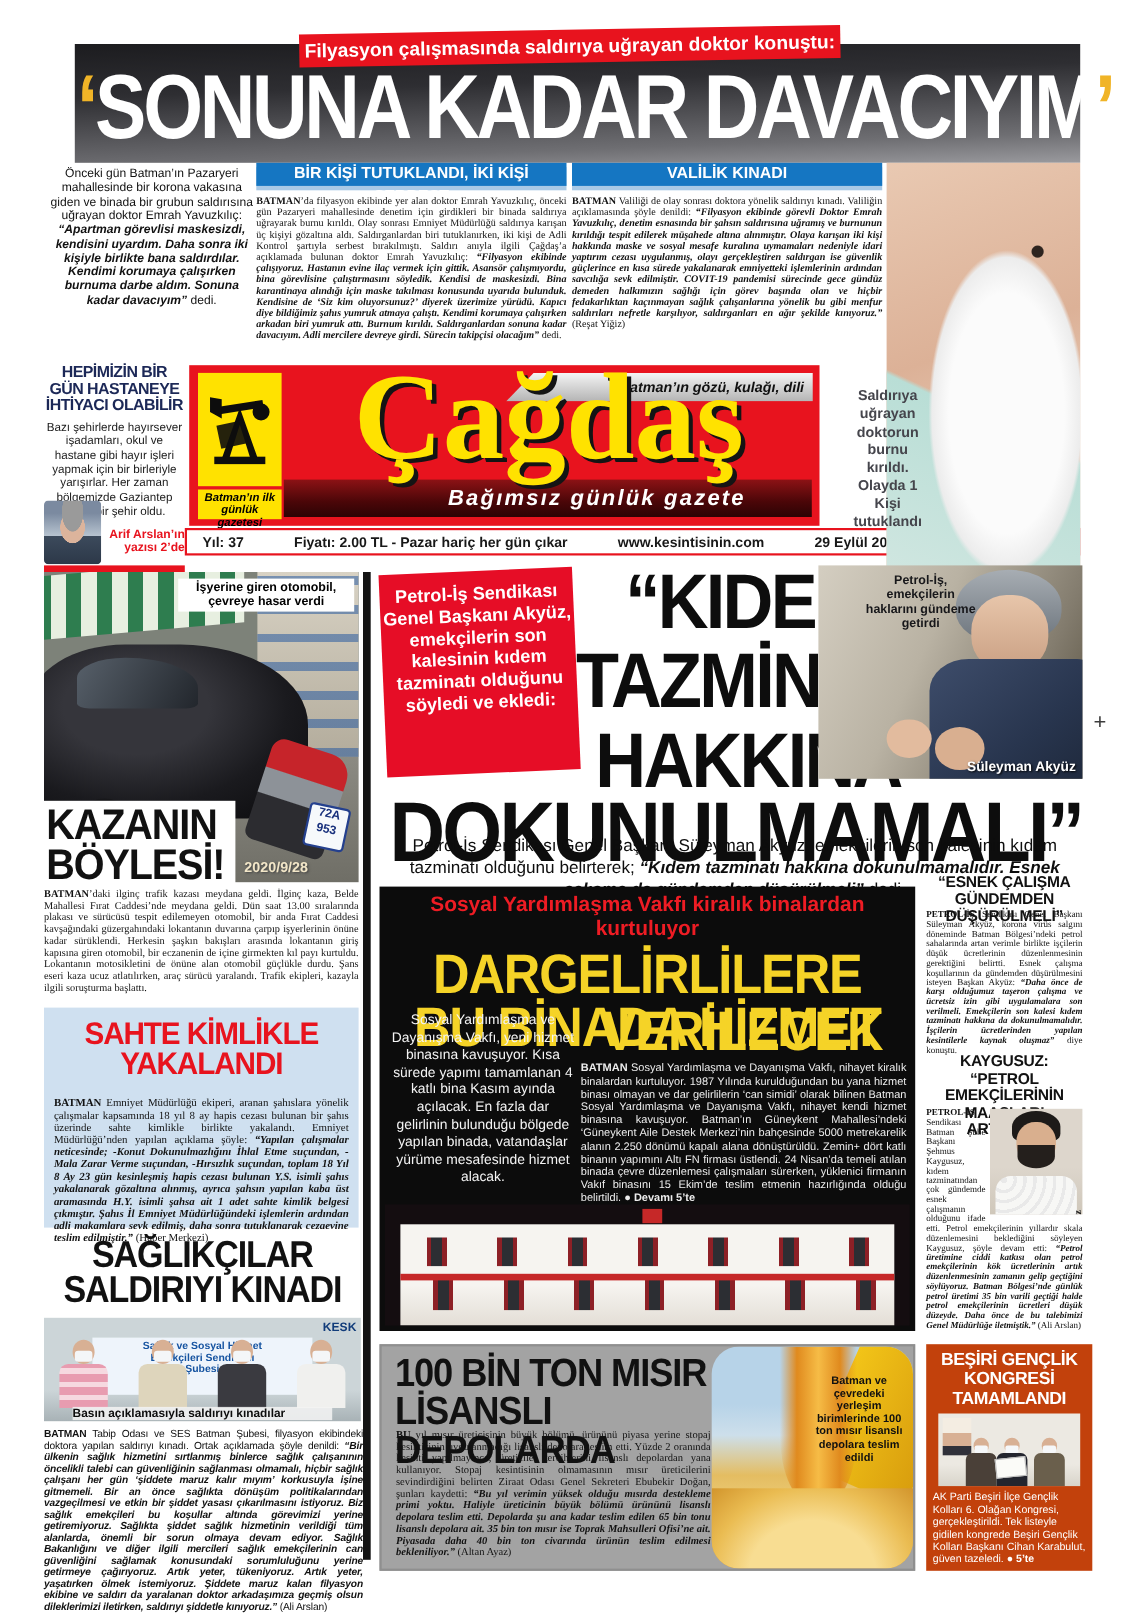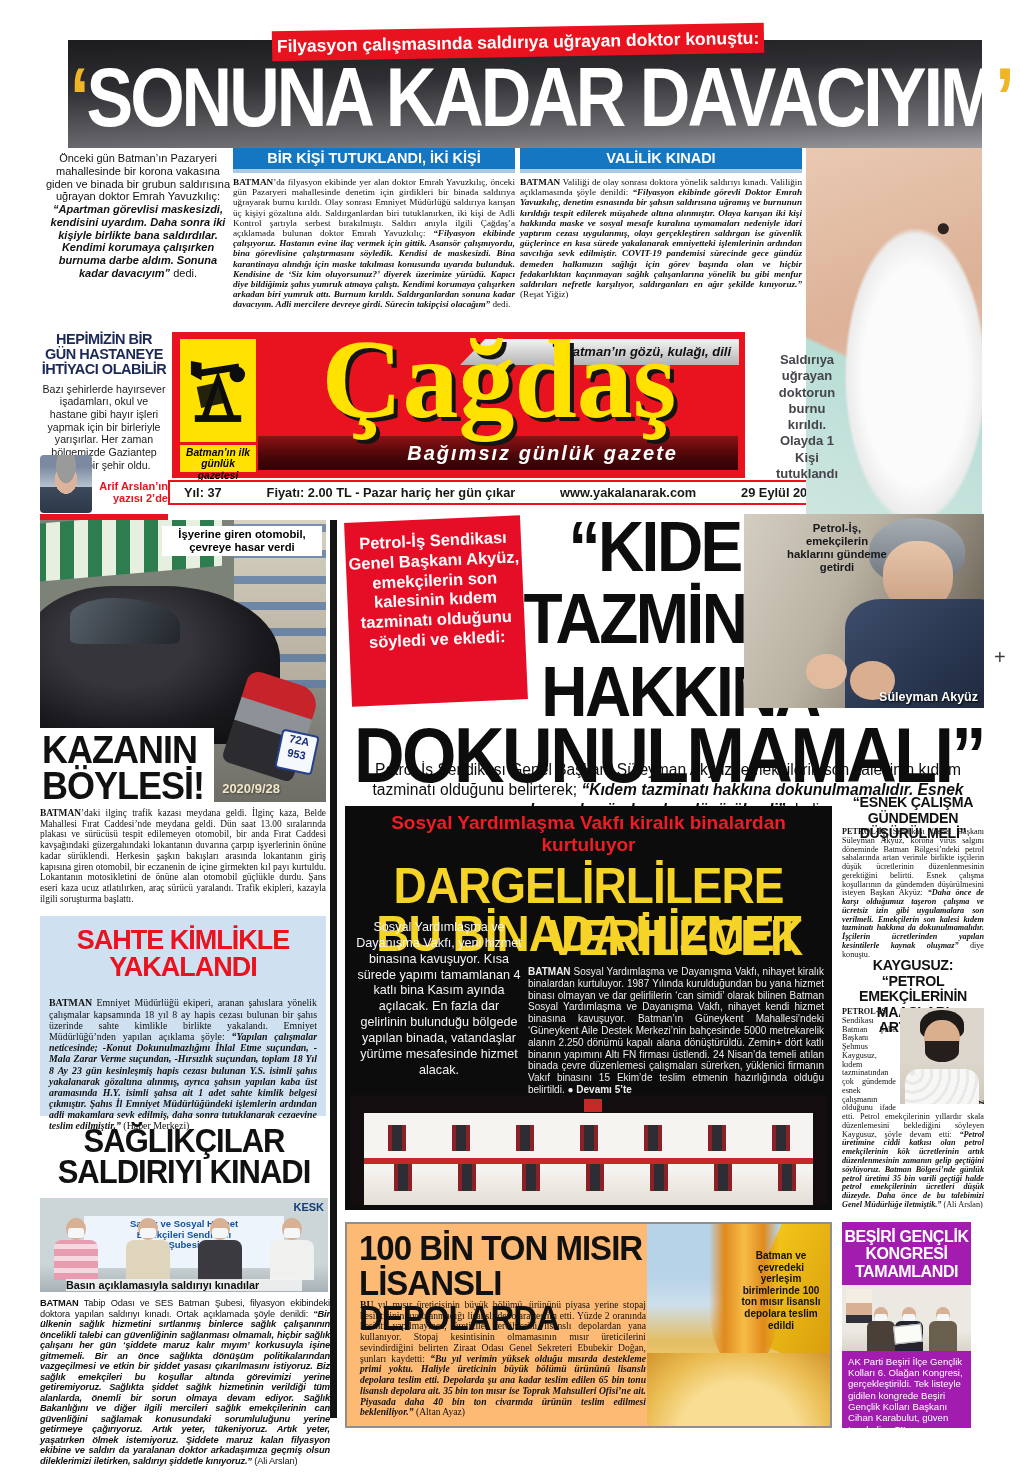--- a/index.html
+++ b/index.html
@@ -156,26 +156,26 @@
   .building{position:absolute;left:5px;bottom:5px;width:477px;height:110px;background:#140d10;overflow:hidden;}
   .bldg{position:absolute;left:3%;bottom:0;width:94%;height:84%;
       background:
         linear-gradient(#c62828,#c62828) 0 52%/100% 6px no-repeat,
         repeating-linear-gradient(90deg, transparent 0 24px, #8d2026 24px 28px, #2c2e33 28px 38px, #8d2026 38px 42px, transparent 42px 64px) 0 18%/100% 26px no-repeat,
         repeating-linear-gradient(90deg, transparent 0 24px, #8d2026 24px 28px, #2c2e33 28px 38px, #8d2026 38px 42px, transparent 42px 64px) 6px 78%/100% 30px no-repeat,
         linear-gradient(#f6f4f0 0 60%, #e3ded6 100%);}
   .flag{position:absolute;left:49%;top:4%;width:18px;height:13px;background:#c62828;}
 
   
-  .misir{left:345px;top:1222px;width:487px;height:206px;border:2px solid #8f8f8f;box-sizing:border-box;background:#fdba74;overflow:hidden;}
+  .misir{left:345px;top:1222px;width:487px;height:206px;border:2px solid #8f8f8f;box-sizing:border-box;background:#a3a3a3;overflow:hidden;}
   .misir-hl{position:absolute;left:12px;top:7px;width:300px;font-size:33px;line-height:0.98;
       transform:scaleY(1.08);transform-origin:top left;}
   .misir-body{position:absolute;left:13px;top:76px;width:286px;font-size:9.6px;line-height:1.12;}
   .corn{position:absolute;left:300px;top:0;width:183px;height:202px;background:
-      linear-gradient(180deg,#b7d3e8 0 26%,#cddfeb 40%,#e4bd62 58%,#eccB74 70%,#d79a2e 100%);overflow:hidden;}
+      linear-gradient(180deg,#b7d3e8 0 26%,#cddfeb 40%,#e4bd62 58%,#eccB74 70%,#d79a2e 100%);overflow:hidden;border-radius:25px;}
   .corn-chute{position:absolute;right:-26px;top:-16px;width:96px;height:150px;transform:rotate(24deg);
       background:linear-gradient(90deg,#f2c418,#d99e0e);border-radius:10px;}
   .corn-stream{position:absolute;left:34%;top:0;width:38%;height:72%;border-radius:0 0 45% 45%;
       background:linear-gradient(90deg,transparent 0%,#e08a1e 22%,#f6bc46 50%,#e08a1e 78%,transparent 100%);}
   .corn-pile{position:absolute;left:0;bottom:0;width:100%;height:36%;
       background:radial-gradient(ellipse at 50% 110%, #f8dd92 0 45%, #eabc52 72%, #d2952c 100%);}
   .corn-note{position:absolute;left:92px;top:26px;width:84px;font-weight:700;font-size:10px;
       line-height:1.16;text-align:center;color:#101010;}
 
   
@@ -188,21 +188,21 @@
   .kg-hair{position:absolute;left:24%;top:2%;width:52%;height:30%;border-radius:50% 50% 30% 30%;background:#1d1a18;}
   .kg-face{position:absolute;left:28%;top:12%;width:44%;height:40%;border-radius:46%;background:#d9af8e;}
   .kg-beard{position:absolute;left:30%;top:34%;width:40%;height:22%;border-radius:0 0 50% 50%;background:#241f1c;}
   .kg-shirt{position:absolute;left:6%;bottom:-2%;width:88%;height:38%;border-radius:14px 14px 0 0;
       background:repeating-radial-gradient(circle at 10% 10%, #e9e9e9 0 3px, #f7f7f5 3px 9px);}
   .kayg-cap{position:absolute;right:-2px;bottom:4px;transform:rotate(-90deg);transform-origin:right bottom;
       font-weight:700;font-size:9.5px;color:#222;}
   .plus{left:994px;top:646px;font-size:20px;color:#3c3c3c;font-weight:400;}
 
   
-  .besiri{left:842px;top:1222px;width:129px;height:206px;background:#a21caf;box-sizing:border-box;overflow:hidden;}
+  .besiri{left:842px;top:1222px;width:151px;height:206px;background:#c2410c;box-sizing:border-box;overflow:hidden;}
   .besiri-hl{margin-top:6px;text-align:center;color:#fff;font-weight:700;font-size:16px;line-height:1.08;letter-spacing:-0.4px;}
   .besiri-photo{margin:5px auto 0;width:129px;height:66px;background:linear-gradient(#ece9e2 0 70%,#d8d4ca 100%);position:relative;overflow:hidden;}
   .bes-poster{position:absolute;left:4px;top:4px;width:26px;height:34px;background:linear-gradient(#f4ede2 0 40%,#d8b094 41% 75%,#30313a 76% 100%);}
   .bes-man{position:absolute;bottom:0;width:30px;height:44px;}
   .bm-head{position:absolute;left:8px;top:0;width:14px;height:15px;border-radius:50%;background:#d8b094;}
   .bm-mask{position:absolute;left:9px;top:7px;width:12px;height:7px;background:#f5f7f9;border-radius:2px;}
   .bm-suit{position:absolute;left:1px;top:14px;width:28px;height:30px;border-radius:6px 6px 0 0;}
   .bes-cert{position:absolute;left:52px;bottom:8px;width:26px;height:16px;background:#fbfbf8;border:1px solid #bbb;transform:rotate(-6deg);}
   .besiri-body{margin:5px 6px 0;color:#fff;font-size:9.6px;line-height:1.18;text-align:left;}
 </style>
@@ -257,21 +257,21 @@
     <div class="gray-stripe">Batman’ın gözü, kulağı, dili</div>
     <div class="bottom-stripe">
       <div class="bottom-stripe-text">Bağımsız günlük gazete</div>
     </div>
     <div class="logo">Çağdaş</div>
   </div>
 
   <div class="abs info-bar">
     <span>Yıl: 37</span>
     <span>Fiyatı: 2.00 TL  -  Pazar hariç her gün çıkar</span>
-    <span>www.yakalanarak.com</span>
+    <span>www.kesintisinin.com</span>
     <span>29 Eylül 2020 Salı</span>
     <span>Sayı: 10.489</span>
   </div>
 
   <div class="abs car-photo">
     <div class="awning"></div>
     <div class="shop"></div>
     <div class="car"></div>
     <div class="windshield"></div>
     <div class="wheel"></div>

